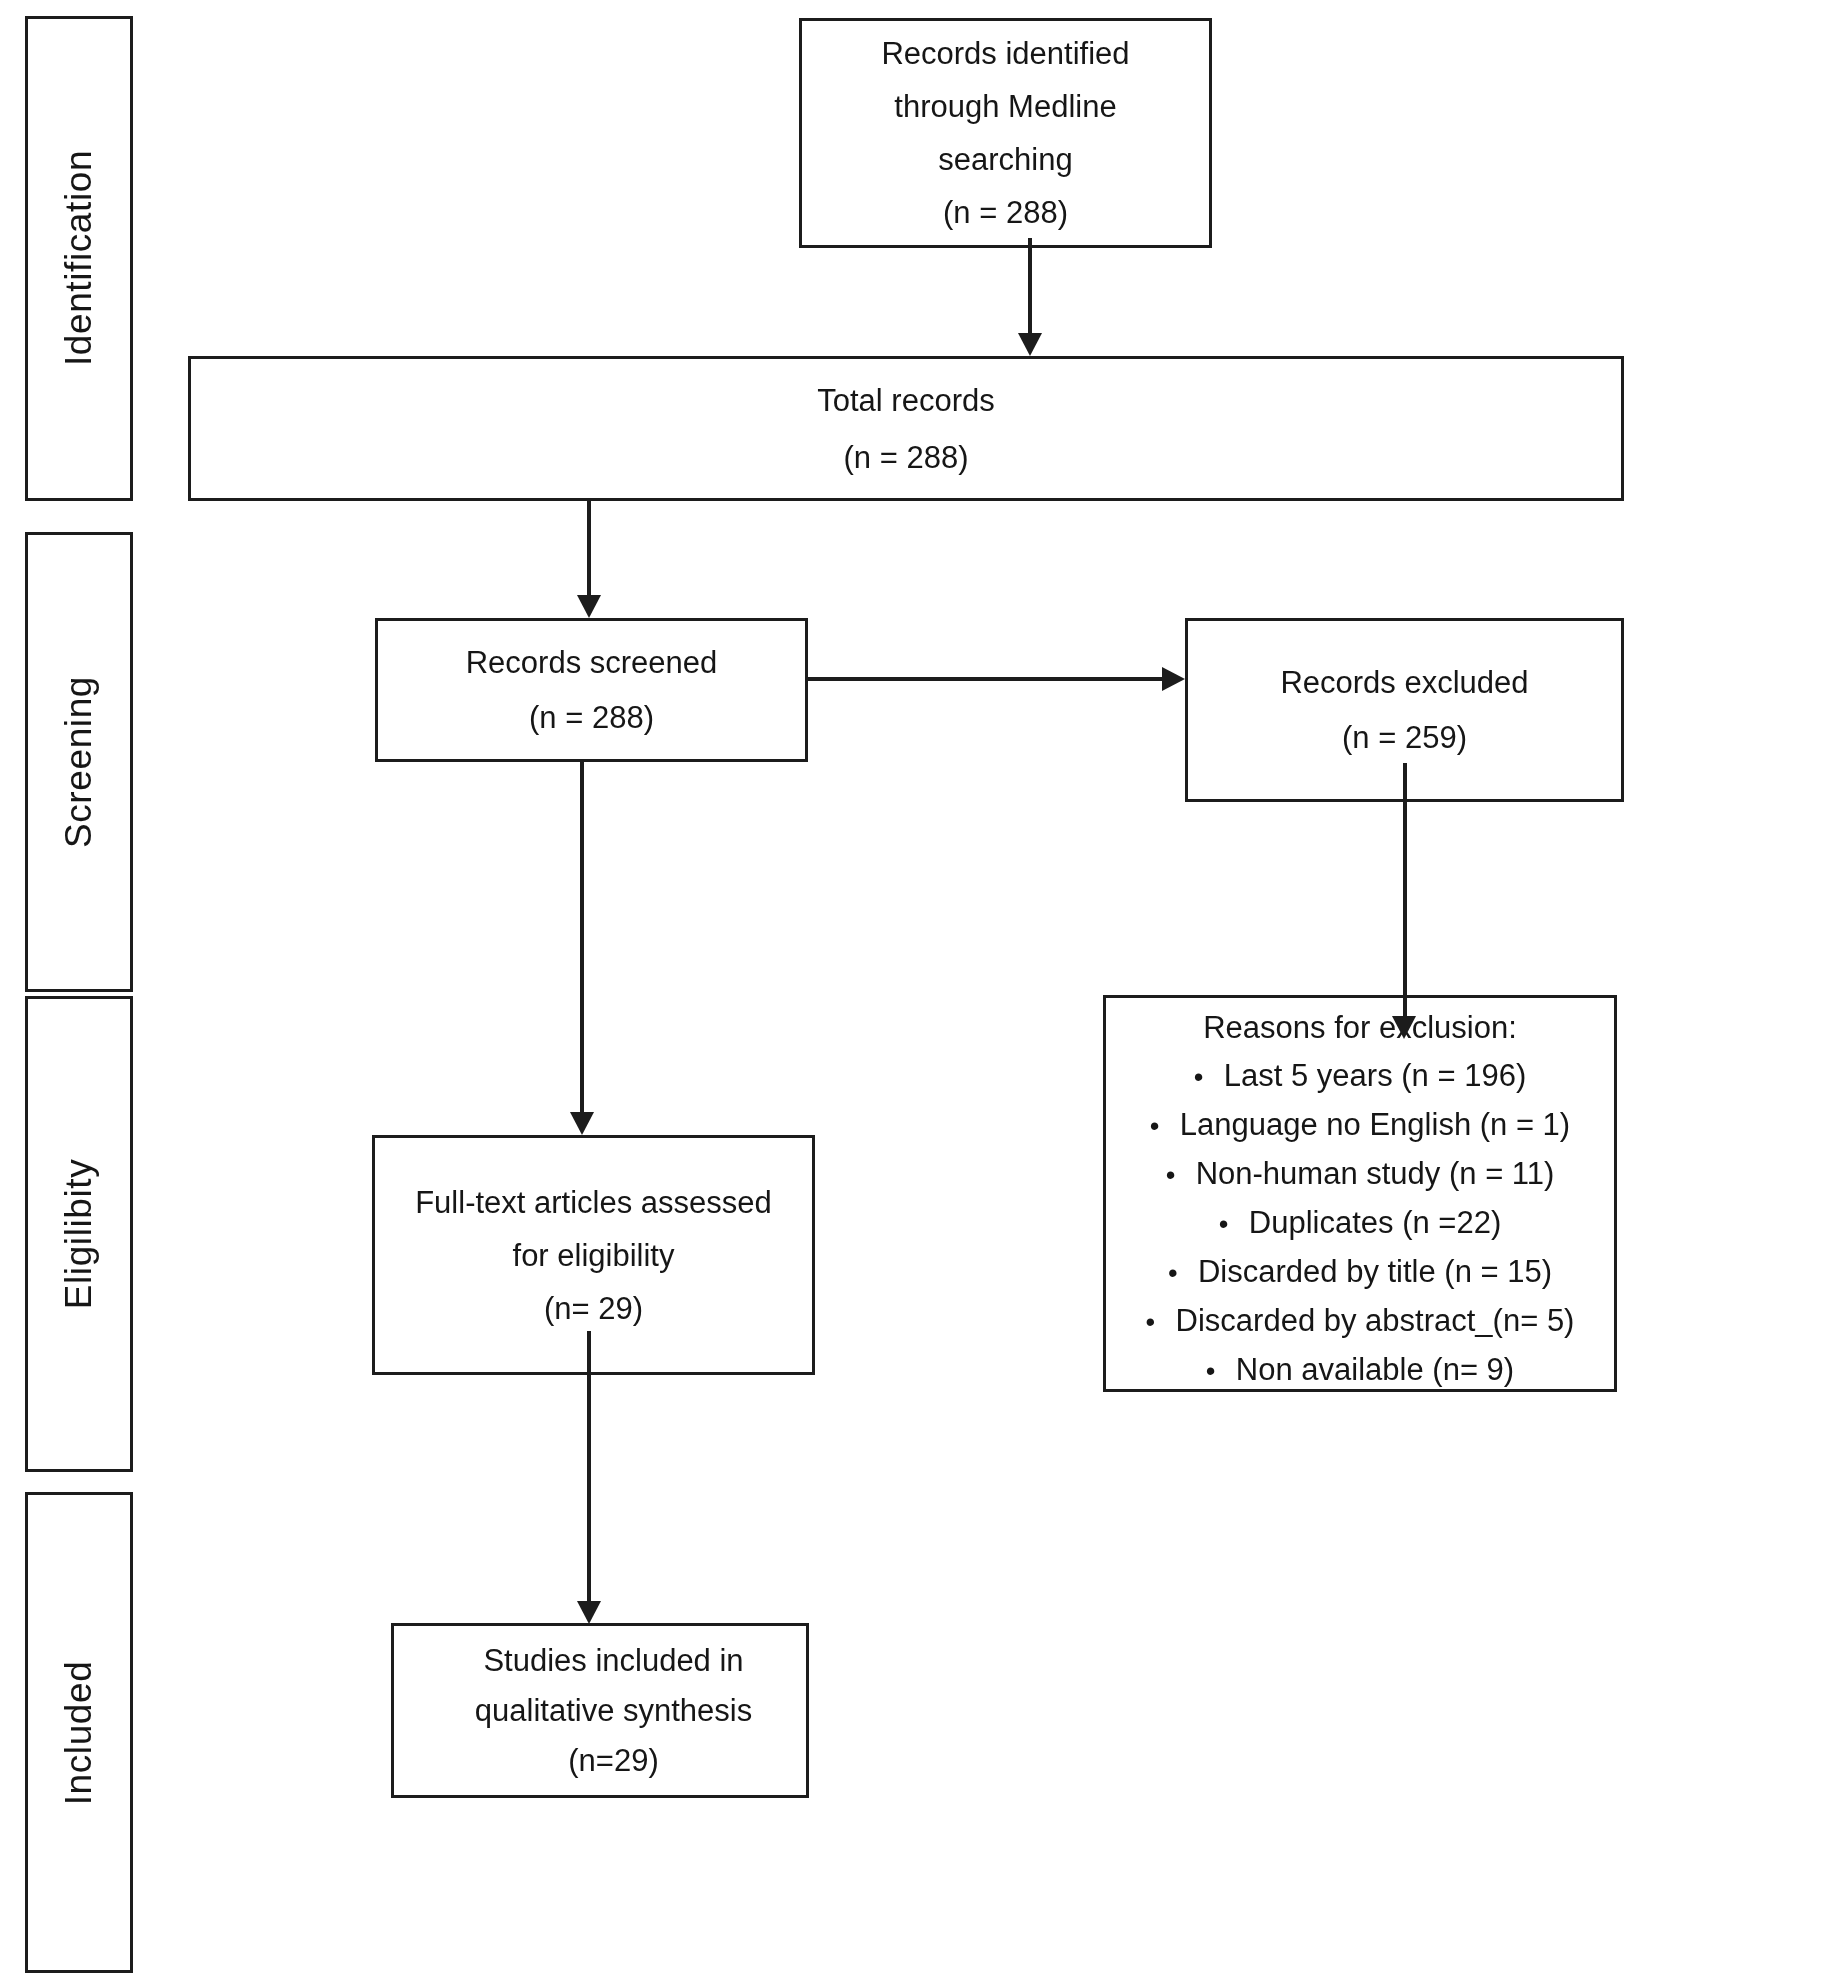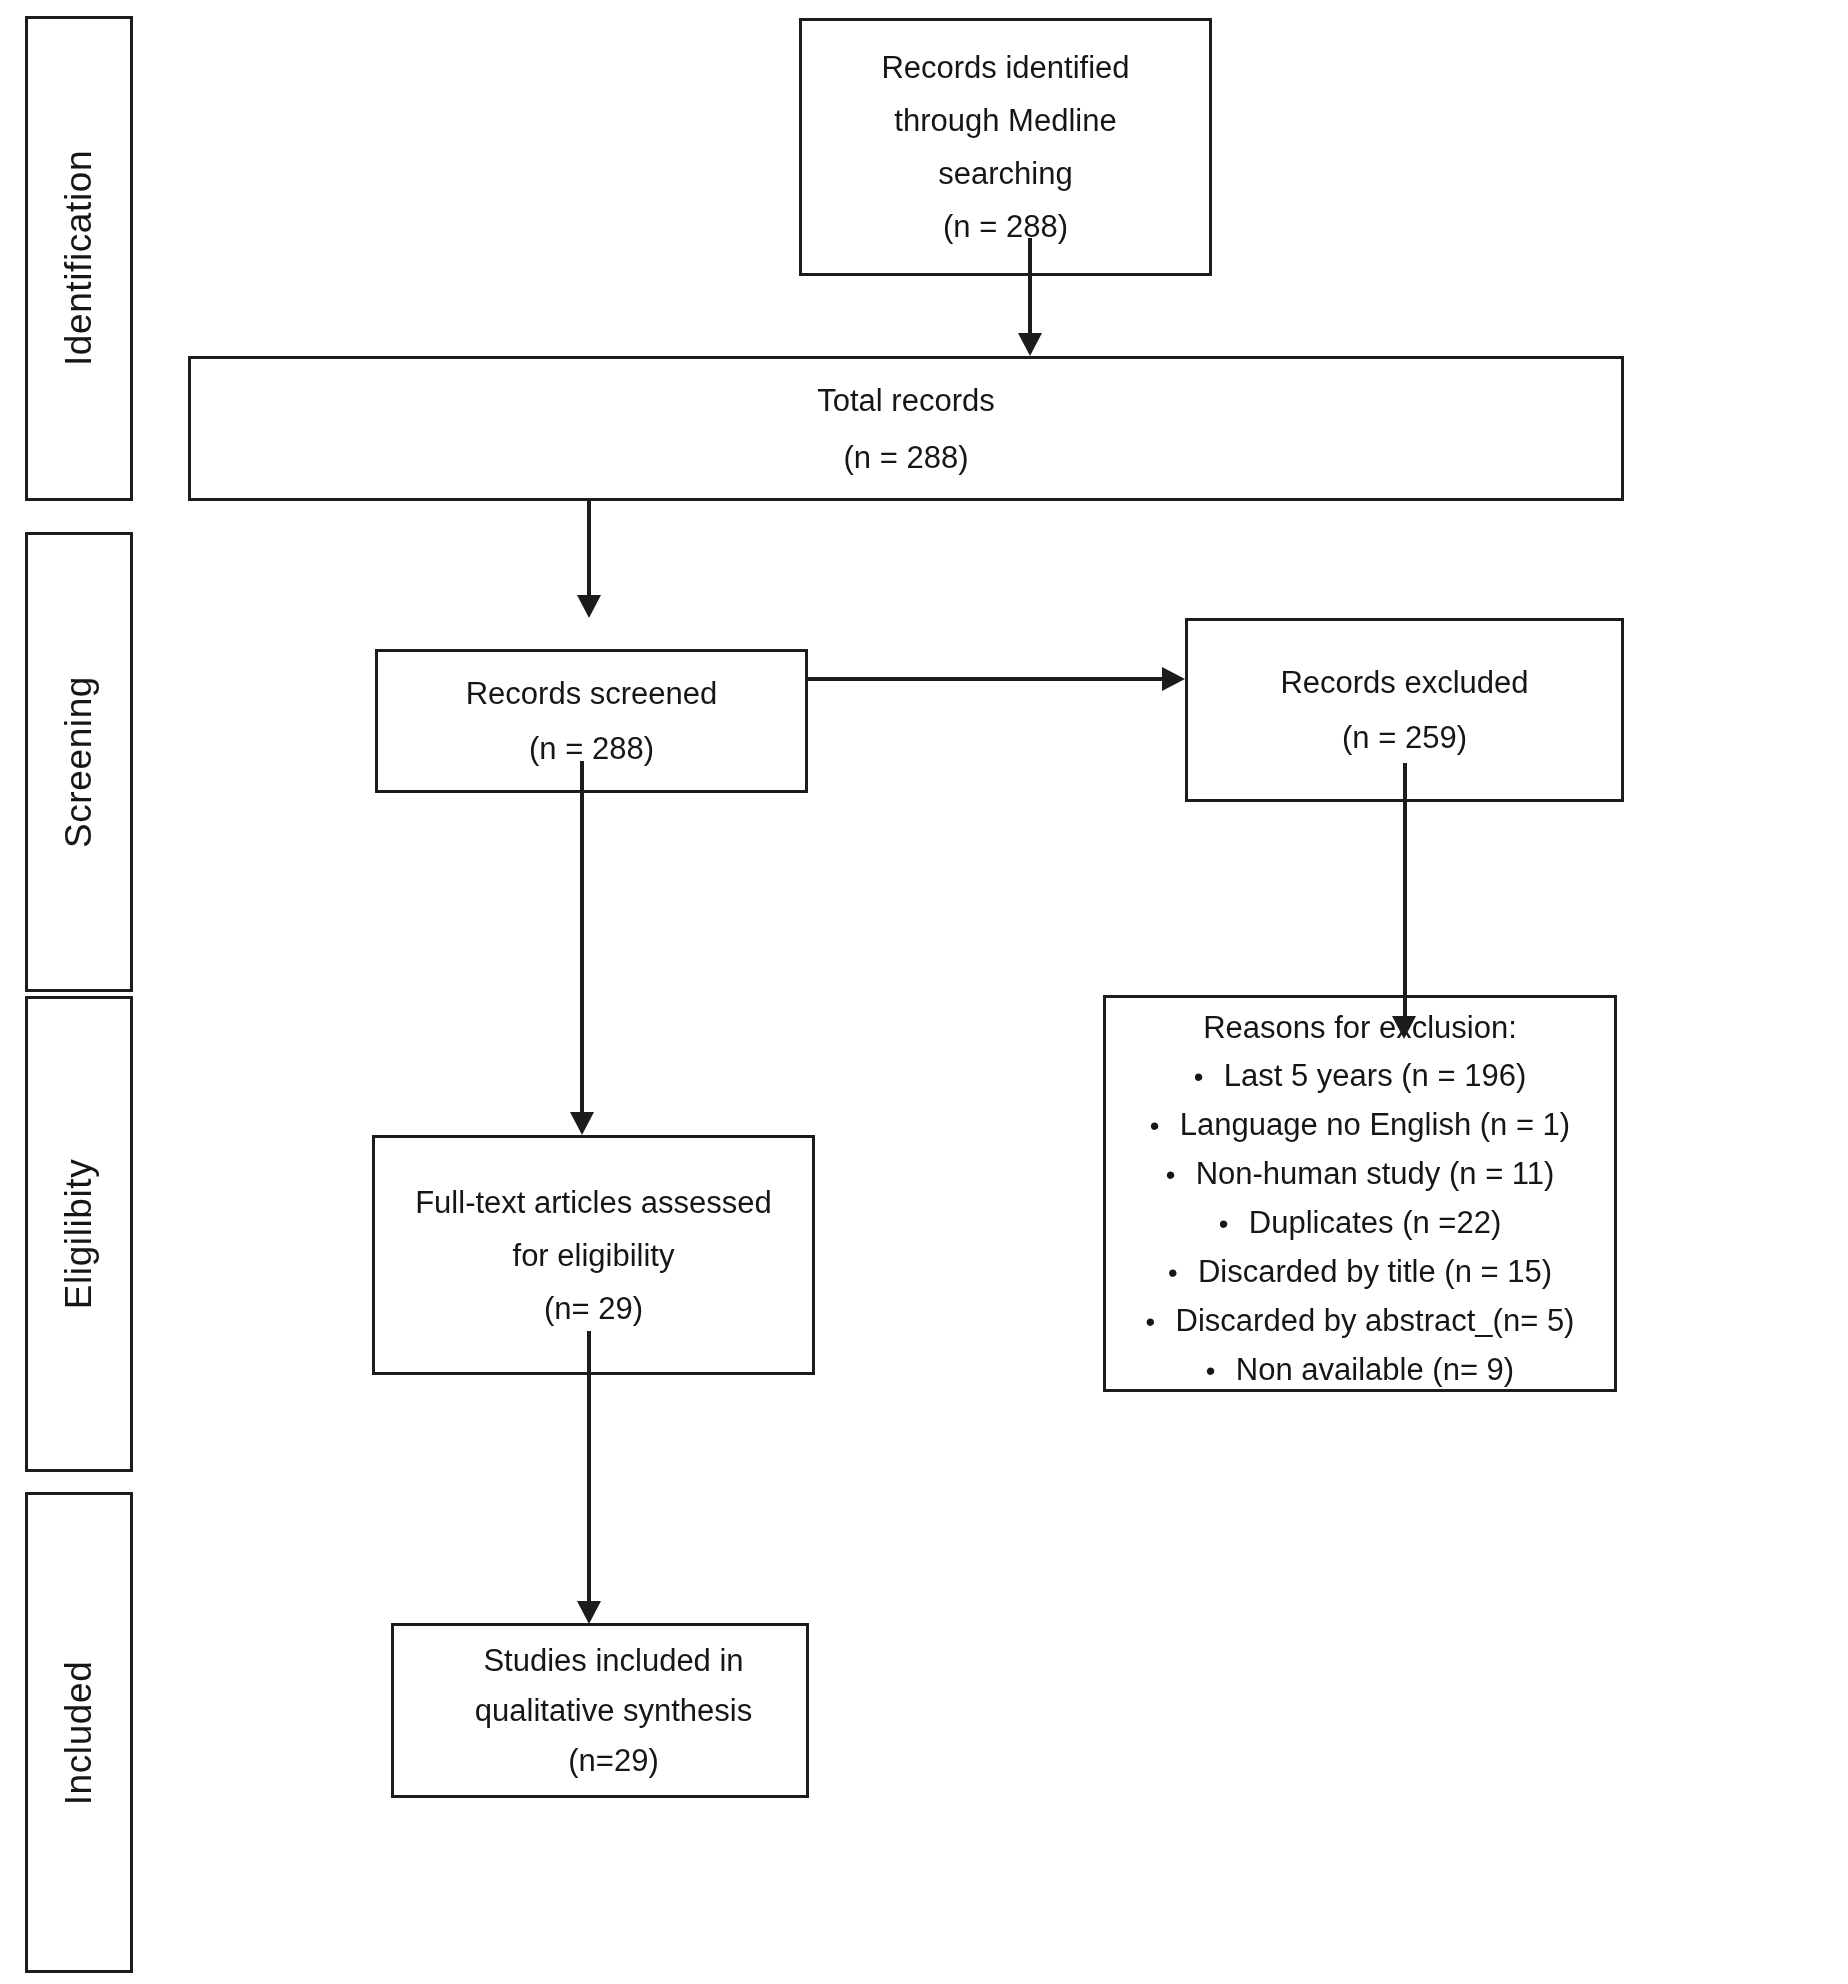--- a/index.html
+++ b/index.html
@@ -47,24 +47,24 @@
     background: #ffffff;
     display: flex;
     flex-direction: column;
     align-items: center;
     justify-content: center;
     text-align: center;
     font-size: 31px;
   }
   .fbox .line { white-space: nowrap; line-height: 53px; }
 
-  #box-identified { left: 799px; top: 18px;   width: 413px;  height: 258px; }
+  #box-identified { left: 799px; top: 18px;   width: 413px;  height: 230px; }
   #box-total      { left: 188px;  top: 356px;  width: 1436px; height: 145px; }
   #box-total .line    { line-height: 57px; }
-  #box-screened   { left: 375px;  top: 649px; width: 433px;  height: 144px; justify-content: center; }
+  #box-screened   { left: 375px;  top: 618px; width: 433px;  height: 144px; justify-content: center; }
   #box-screened .line { line-height: 55px; }
   #box-excluded   { left: 1185px; top: 618px; width: 439px;  height: 184px; }
   #box-excluded .line { line-height: 55px; }
   #box-fulltext   { left: 372px;  top: 1135px; width: 443px;  height: 240px; }
   #box-studies    { left: 391px;  top: 1623px; width: 418px;  height: 175px; padding-left: 27px; }
   #box-studies .line  { line-height: 50px; }
 
   #box-reasons {
     left: 1103px; top: 995px; width: 514px; height: 397px;
     justify-content: flex-start;

